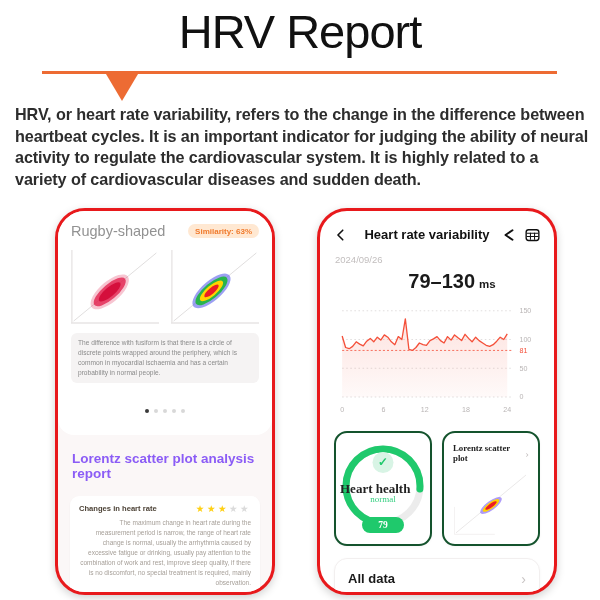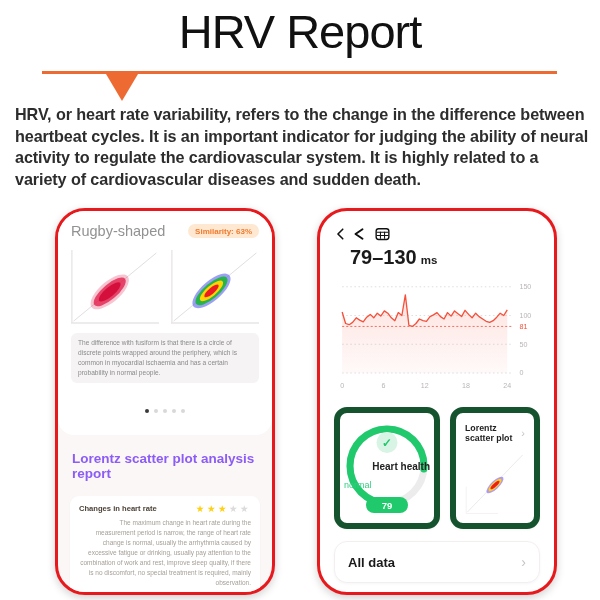--- a/index.html
+++ b/index.html
@@ -44,37 +44,37 @@
   .lp-card-title { font-size:7.6px; font-weight:bold; color:#4d4337; }
   .stars { font-size:9.5px; letter-spacing:2.5px; line-height:1; white-space:nowrap; }
   .lp-card-text { font-size:6.5px; line-height:1.55; color:#a59e97; margin-top:4.5px; }
 
   
   .rp-header { display:flex; align-items:center; padding:16px 14px 0; }
   .rp-back { width:18px; }
   .rp-title { flex:1; text-align:center; font-size:13px; font-weight:bold; color:#111; }
   .rp-icons { display:flex; gap:9px; align-items:center; }
   .rp-date { font-size:9.5px; color:#c2bebe; padding:0 15px; margin-top:12px; }
-  .rp-range { text-align:left; margin-top:5px; color:#1a1a1a;padding-left:30px; }
+  .rp-range { text-align:center; margin-top:5px; color:#1a1a1a;padding-left:30px; }
   .rp-range .val { font-size:20px; font-weight:bold; }
   .rp-range .unit { font-size:11.5px; font-weight:bold; margin-left:4px; }
   .rp-chart { margin:8px 6px 0 14px; height:118px; }
   .rp-chart svg { width:100%; height:100%; display:block; }
   .rp-cards { display:flex; gap:10px; padding:0 14px; margin-top:12px; }
-  .rp-card { flex:1; background:#fff; border:6px solid #14532d; border-radius:13px;
-    box-shadow:0 1px 3px rgba(0,0,0,0.04); }
+  .rp-card { flex:1; background:#fff; border:2px solid #14532d; border-radius:13px;
+    box-shadow:0 1px 3px rgba(0,0,0,0.04);font-family:Liberation Serif, serif; }
   .heart-card { display:flex; flex-direction:column; align-items:center; padding:10px 4px 10px; }
   .ring-wrap { position:relative; width:86px; height:86px; }
   .ring-wrap svg { position:absolute; inset:0; }
   .ring-check { position:absolute; left:50%; top:9px; transform:translateX(-50%);
     width:21px; height:21px; border-radius:50%; background:#d8f4e5; color:#1FC96C;
     font-size:12px; font-weight:bold; display:flex; align-items:center; justify-content:center; }
-  .hh-title { position:absolute; left:0; width:100%; top:38px; text-align:right;
-    font-size:10px; font-weight:bold; color:#222; }
-  .hh-status { position:absolute; left:0; width:100%; top:57px; text-align:left;
+  .hh-title { position:absolute; left:0; width:100%; top:38px; text-align:left;
+    font-size:13px; font-weight:bold; color:#222; }
+  .hh-status { position:absolute; left:0; width:100%; top:51px; text-align:center;
     font-size:9px; color:#35cf80; }
   .score-pill { position:relative; margin-top:-12px; width:42px; height:16px; background:#1FC96C;
     border-radius:9px; color:#fff; font-size:9.5px; font-weight:bold;
     display:flex; align-items:center; justify-content:center; }
   .lorentz-card { padding:10px 9px 8px; display:flex; flex-direction:column; }
   .lc-head { display:flex; justify-content:space-between; align-items:center; }
   .lc-title { font-size:8.8px; font-weight:bold; color:#222; }
   .chev { color:#c8c4c4; font-size:11px; line-height:1; }
   .lc-plot { flex:1; margin-top:6px; }
   .lc-plot svg { width:100%; height:100%; display:block; }
@@ -151,38 +151,40 @@
     </div>
   </div>
 
   <div class="phone phone-right">
     <div class="rp-header">
       <span class="rp-back">
         <svg class="icon-svg" width="14" height="14" viewBox="0 0 16 16">
           <polyline points="10,2.5 4.5,8 10,13.5" fill="none" stroke="#111" stroke-width="1.8" stroke-linecap="round" stroke-linejoin="round"></polyline>
         </svg>
       </span>
+      <span class="rp-title">Heart rate variability</span>
       <span class="rp-icons">
         <span>
           <svg class="icon-svg" width="14" height="14" viewBox="0 0 16 16">
             <polyline points="12,2.5 4,8 12,13.5" fill="none" stroke="#111" stroke-width="2.2" stroke-linecap="round" stroke-linejoin="round"></polyline>
           </svg>
         </span>
         <span>
           <svg class="icon-svg" width="15" height="14" viewBox="0 0 16 15">
             <rect x="1.2" y="1.8" width="13.6" height="11.6" rx="2.6" fill="none" stroke="#111" stroke-width="1.5"></rect>
             <line x1="5.8" y1="5.2" x2="5.8" y2="12.6" stroke="#111" stroke-width="1.1"></line>
             <line x1="10.2" y1="5.2" x2="10.2" y2="12.6" stroke="#111" stroke-width="1.1"></line>
             <line x1="1.8" y1="5.6" x2="14.2" y2="5.6" stroke="#111" stroke-width="1.1"></line>
             <line x1="1.8" y1="9.1" x2="14.2" y2="9.1" stroke="#111" stroke-width="1.1"></line>
           </svg>
         </span>
       </span>
     </div>
 
+    <div class="rp-date">2024/09/26</div>
 
     <div class="rp-range">
       <span class="val">79–130</span><span class="unit">ms</span>
     </div>
 
     <div class="rp-chart">
       <svg id="hrv-chart" viewBox="0 0 210 118" preserveAspectRatio="none">
         <defs>
           <linearGradient id="chartFill" x1="0" y1="0" x2="0" y2="1">
             <stop offset="0" stop-color="#F4503A" stop-opacity="0.16"></stop>

